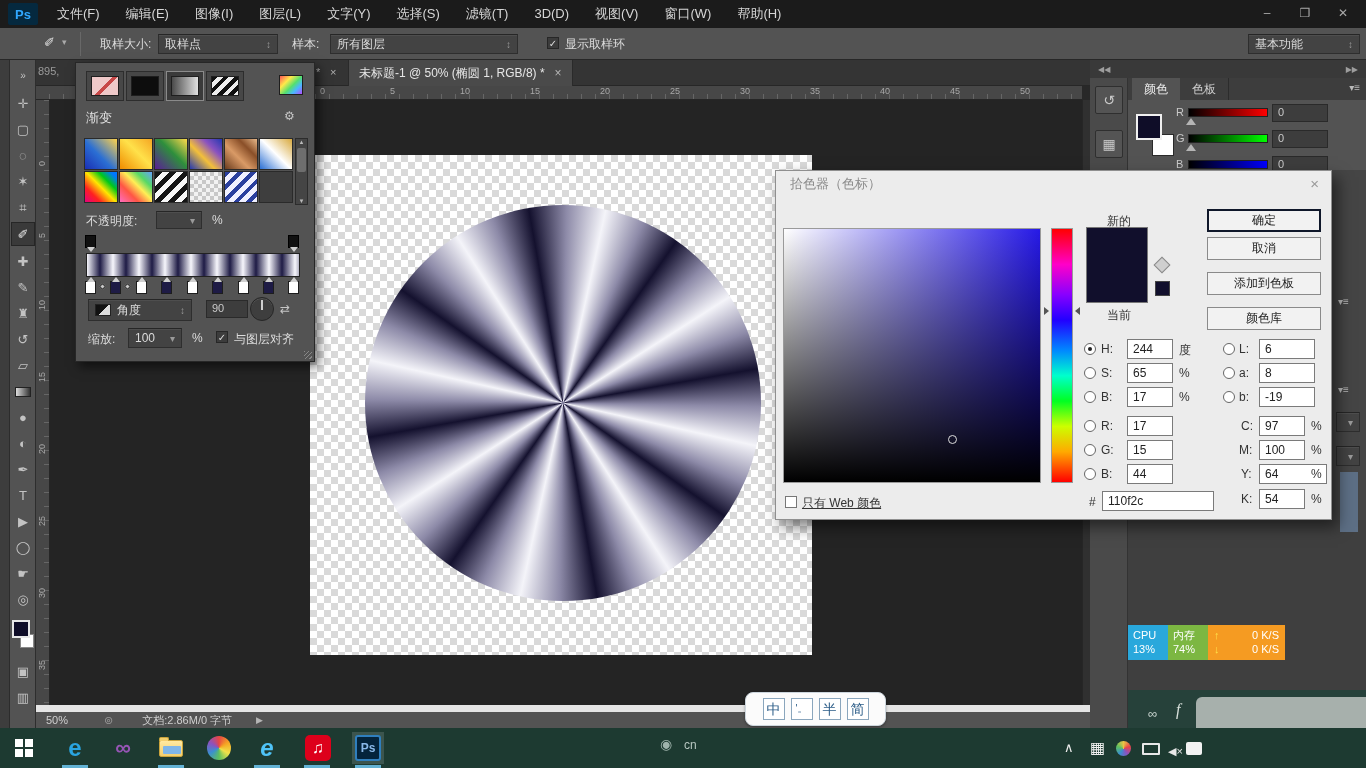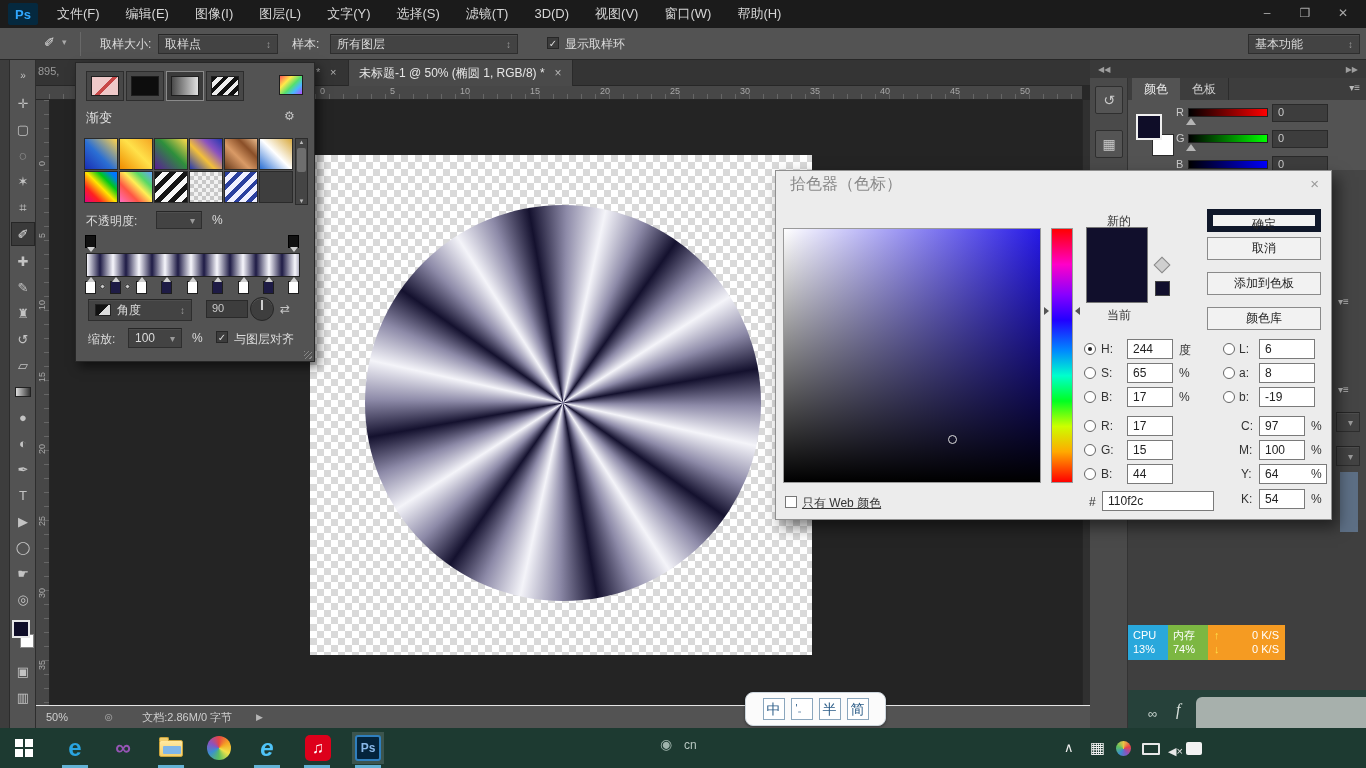--- a/index.html
+++ b/index.html
@@ -27,21 +27,21 @@
   .doctab{position:absolute;left:312px;top:0;height:26px;background:#4a4a4a;border-right:1px solid #2a2a2a;border-left:1px solid #2a2a2a;display:flex;align-items:center;padding:0 10px;font-size:12px;color:#e6e6e6;}
   .ruler{background:#474747;color:#a8a8a8;font-size:9px;}
   .hruler{left:36px;top:86px;width:1046px;height:14px;border-bottom:1px solid #262626;background-image:repeating-linear-gradient(90deg,transparent 0 13px,#666 13px 14px);background-color:#474747;background-position:left bottom;background-size:14px 5px;background-repeat:repeat-x;}
   .vruler{left:36px;top:100px;width:14px;height:605px;border-right:1px solid #262626;background-image:repeating-linear-gradient(0deg,transparent 0 13px,#666 13px 14px);background-color:#474747;background-position:right top;background-size:5px 14px;background-repeat:repeat-y;}
   .hnum{position:absolute;top:0;}
   .vnum{position:absolute;left:1px;transform:rotate(-90deg);transform-origin:left top;}
   .canvasarea{left:50px;top:100px;width:1032px;height:605px;background:#242424;}
   .vscroll{left:1082px;top:100px;width:8px;height:605px;background:#303030;border-left:1px solid #262626;}
   .canvas{left:310px;top:155px;width:502px;height:500px;background-image:linear-gradient(45deg,#d9d9d9 25%,transparent 25%,transparent 75%,#d9d9d9 75%),linear-gradient(45deg,#d9d9d9 25%,#ffffff 25%,#ffffff 75%,#d9d9d9 75%);background-size:14px 14px;background-position:0 0,7px 7px;background-color:#fff;}
   .circle{left:365px;top:205px;width:396px;height:396px;border-radius:50%;}
-  .statusbar{left:36px;top:705px;width:1054px;height:23px;background:#535353;border-top:1px solid #e5e5e5;color:#cfcfcf;font-size:11px;display:flex;align-items:center;}
+  .statusbar{left:36px;top:705px;width:1054px;height:23px;background:#535353;border-top:7px solid #e5e5e5;color:#cfcfcf;font-size:11px;display:flex;align-items:center;}
   
   .gpanel{left:75px;top:62px;width:240px;height:300px;background:#535353;border:1px solid #272727;box-shadow:4px 5px 10px rgba(0,0,0,.55);color:#dcdcdc;font-size:12px;}
   .selbtn{position:absolute;top:8px;width:38px;height:30px;background:#474747;border:1px solid #2d2d2d;display:flex;align-items:center;justify-content:center;}
   .selbtn.sel{background:#3a3a3a;border-color:#8a8a8a;}
   .selthumb{width:28px;height:20px;border:1px solid #1e1e1e;}
   .preset{position:absolute;width:34px;height:32px;border:1px solid #2a2a2a;}
   .gbar{position:absolute;left:10px;top:190px;width:214px;height:24px;border:1px solid #222;box-shadow:inset 0 0 0 1px #777;}
   .stop{position:absolute;top:218px;width:11px;height:13px;border:1px solid #1d1d1d;}
   .stop:before{content:"";position:absolute;left:1px;top:-5px;border-left:4px solid transparent;border-right:4px solid transparent;border-bottom:5px solid #d0d0d0;}
   .ostop{position:absolute;top:172px;width:11px;height:13px;background:#111;border:1px solid #000;}
@@ -55,26 +55,26 @@
   .dockhdr{left:1090px;top:60px;width:276px;height:18px;background:#393939;color:#9d9d9d;font-size:8px;}
   .iconstrip{left:1090px;top:78px;width:38px;height:650px;background:#4a4a4a;border-right:1px solid #333;}
   .stripbtn{position:absolute;left:5px;width:28px;height:28px;background:#545454;border:1px solid #2f2f2f;color:#c9c9c9;text-align:center;line-height:26px;font-size:14px;border-radius:2px;}
   .ptab{position:absolute;top:0;height:22px;padding:0 12px;line-height:22px;font-size:12px;color:#cfcfcf;background:#3d3d3d;border-right:1px solid #2c2c2c;}
   .ptab.on{background:#535353;color:#eee;}
   .slider-track{position:absolute;height:9px;width:80px;border:1px solid #222;}
   .slider-tri{position:absolute;width:0;height:0;border-left:5px solid transparent;border-right:5px solid transparent;border-bottom:7px solid #b5b5b5;}
   .vbox{position:absolute;background:#3d3d3d;border:1px solid #2a2a2a;color:#c9c9c9;font-size:11px;padding:1px 5px;height:18px;}
   
   .dlg{left:775px;top:170px;width:557px;height:350px;background:#ececec;border:1px solid #8f8f8f;box-shadow:6px 7px 14px rgba(0,0,0,.5);color:#333;font-size:12px;}
-  .dlg-title{position:absolute;left:0;top:0;width:100%;height:26px;color:#8a8a8a;font-size:16px;line-height:26px;padding-left:14px;}
+  .dlg-title{position:absolute;left:0;top:0;width:100%;height:26px;color:#8a8a8a;font-size:13px;line-height:26px;padding-left:14px;}
   .fld{position:absolute;background:#fff;border:1px solid #7a7a7a;font-size:12px;color:#222;padding:1px 5px;height:20px;line-height:16px;}
   .radio{position:absolute;width:12px;height:12px;border:1px solid #666;border-radius:50%;background:#fff;}
   .radio.on:after{content:"";position:absolute;left:3px;top:3px;width:4px;height:4px;border-radius:50%;background:#222;}
   .btn{position:absolute;left:431px;width:114px;height:23px;background:#f2f2f2;border:1px solid #8a8a8a;text-align:center;line-height:21px;font-size:12px;color:#222;}
-  .btn.primary{border:6px solid #0f172a;line-height:19px;}
+  .btn.primary{border:2px solid #0f172a;line-height:19px;}
   .dlab{position:absolute;color:#333;}
   
   .ime{left:745px;top:692px;width:141px;height:34px;background:#fbfbfb;border:1px solid #cdd6dd;border-radius:8px;box-shadow:0 1px 3px rgba(0,0,0,.35);display:flex;align-items:center;justify-content:center;gap:6px;}
   .imebox{width:22px;height:22px;border:1px solid #8aa6bd;color:#2c5d88;font-size:14px;text-align:center;line-height:20px;background:#fff;}
   .cpuw{left:1128px;top:625px;width:157px;height:35px;display:flex;font-size:11px;color:#fff;}
   .grayover{left:1196px;top:697px;width:170px;height:71px;background:rgba(178,186,182,.92);border-radius:6px 0 0 0;}
   .tealpatch{left:1128px;top:690px;width:238px;height:38px;background:#26413a;}
   
   .taskbar{left:0;top:728px;width:1366px;height:40px;background:#1d3a31;display:flex;align-items:center;}
   .tbicon{position:absolute;top:734px;width:28px;height:28px;display:flex;align-items:center;justify-content:center;}

